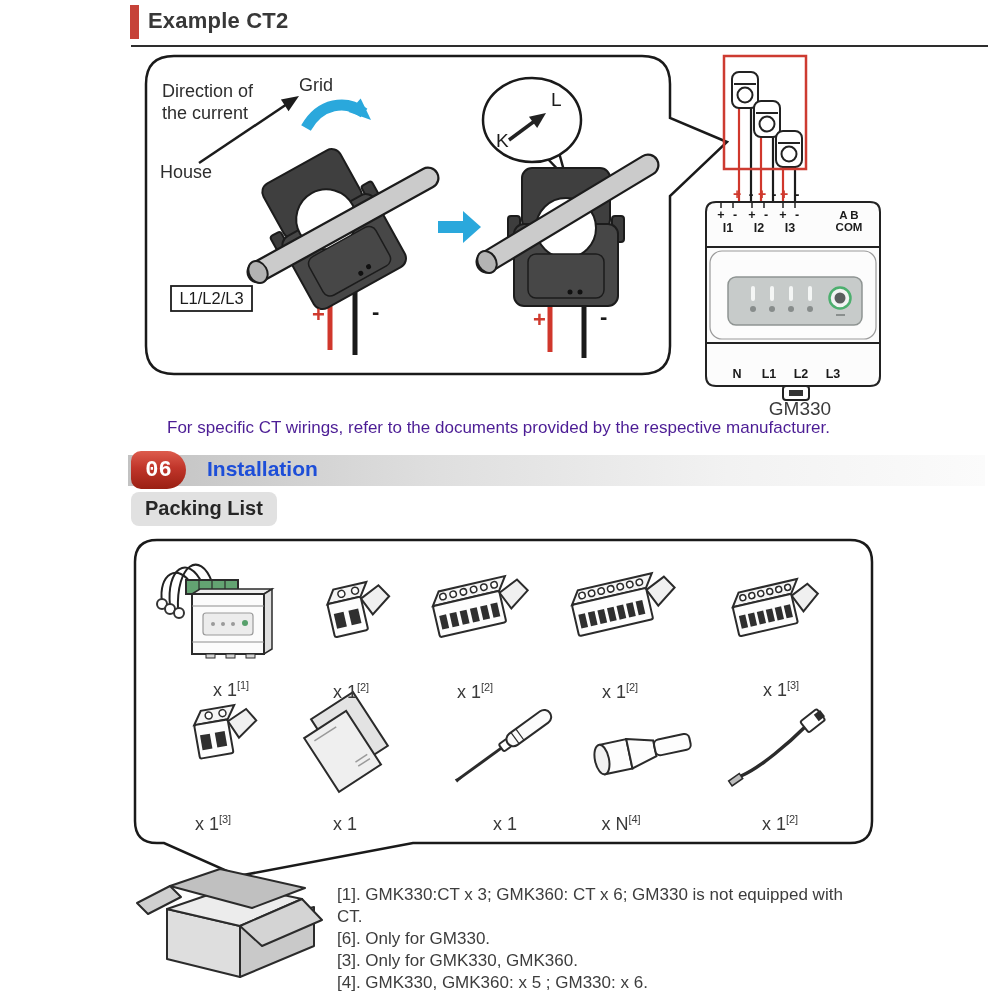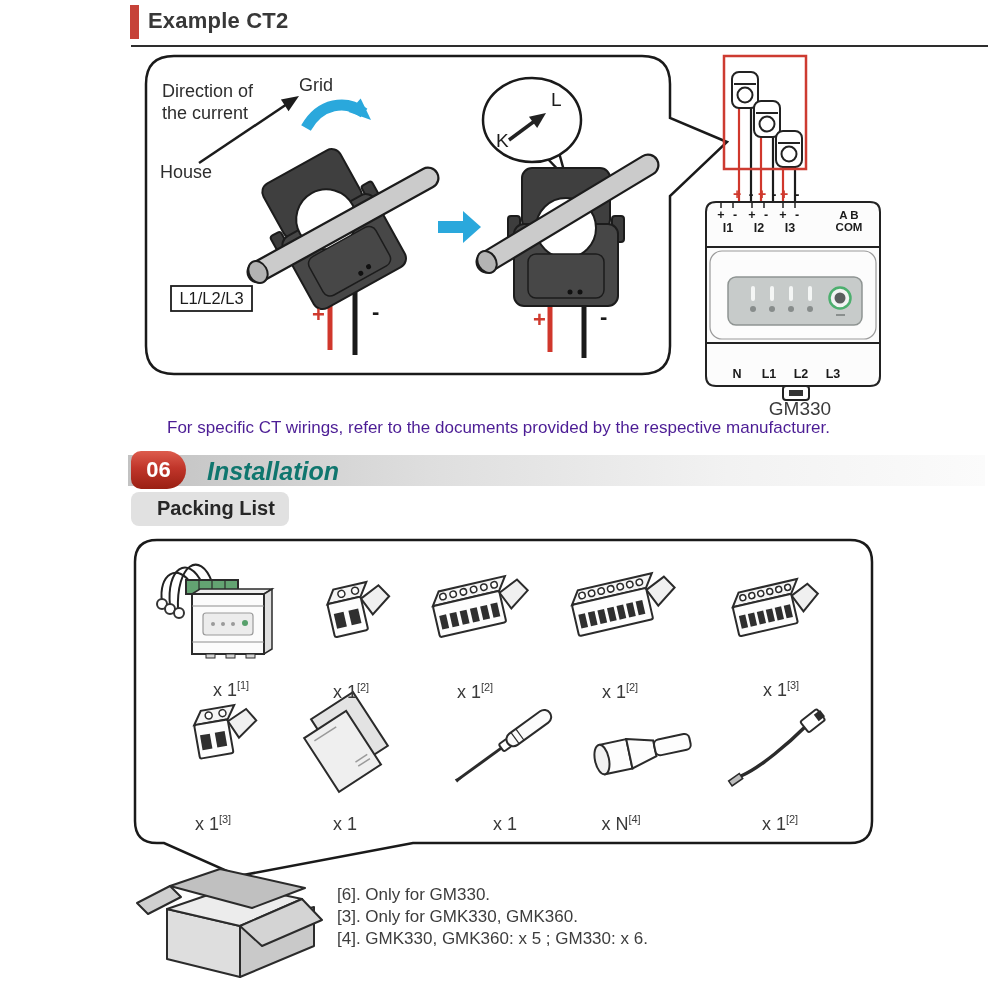--- a/index.html
+++ b/index.html
@@ -3,23 +3,23 @@
 <meta charset="utf-8">
 <style>
   html,body{margin:0;padding:0;background:#fff;}
   body{width:1000px;height:1000px;position:relative;font-family:"Liberation Sans",sans-serif;color:#3a3a3a;overflow:hidden;}
   .abs{position:absolute;}
   .page-title{left:148px;top:8px;font-size:22px;font-weight:bold;color:#383838;letter-spacing:0.2px;}
   .title-bar{left:130px;top:5px;width:9px;height:34px;background:#c64238;}
   .title-rule{left:131px;top:45px;width:857px;height:2.4px;background:#2e2e2e;}
   .caption{left:122px;top:418px;font-size:17px;color:#4c1d95;margin-left:45px;}
   .band{left:128px;top:455px;width:857px;height:31px;background:linear-gradient(90deg,#c2c2c2 0%,#dedede 35%,#f2f2f2 70%,#fbfbfb 100%);}
-  .badge{left:131px;top:451px;width:55px;height:38px;background:linear-gradient(180deg,#dd5c4d 0%,#c0352a 45%,#9a2013 100%);border-radius:10px 19px 19px 10px;display:flex;align-items:center;justify-content:center;color:#fff;font-size:22px;font-weight:bold;}
-  .section-title{left:207px;top:457px;font-size:25px;font-weight:bold;color:#0f766e;font-style:italic;}
-  .pack-label{left:131px;top:492px;background:#e1e1e1;border-radius:8px;padding:5px 14px 6px 26px;font-size:20px;font-weight:bold;color:#262626;}
+  .badge{left:131px;top:451px;width:55px;height:38px;background:linear-gradient(180deg,#dd5c4d 0%,#c0352a 45%,#9a2013 100%);border-radius:10px 19px 19px 10px;display:flex;align-items:center;justify-content:center;color:#fff;font-size:22px;font-weight:bold;font-family:Liberation Mono, monospace;}
+  .section-title{left:207px;top:457px;font-size:21px;font-weight:bold;color:#1d4ed8;}
+  .pack-label{left:131px;top:492px;background:#e1e1e1;border-radius:8px;padding:5px 14px 6px 14px;font-size:20px;font-weight:bold;color:#262626;}
   .qty{position:absolute;width:110px;margin-left:-55px;text-align:center;font-size:18px;color:#3a3a3a;margin-top:29px;}
   .qty sup{font-size:11px;}
   .footnotes{left:337px;top:884px;width:520px;font-size:17px;line-height:22px;color:#3d3d3d;}
   svg text{font-family:"Liberation Sans",sans-serif;}
   .dia-label{font-size:18px;fill:#2e2e2e;}
   .kl{font-size:19px;fill:#1c1c1c;}
   .plus-big{font-size:22px;font-weight:bold;fill:#cf3a2e;}
   .minus-big{font-size:22px;font-weight:bold;fill:#1a1a1a;}
   .wire-plus{font-size:14px;font-weight:bold;fill:#cf3a2e;text-anchor:middle;}
   .wire-minus{font-size:14px;font-weight:bold;fill:#1a1a1a;text-anchor:middle;}
@@ -361,16 +361,17 @@
 <div class="abs qty" style="left:475px;top:652px;"><span>x 1</span><sup>[2]</sup></div>
 <div class="abs qty" style="left:620px;top:652px;"><span>x 1</span><sup>[2]</sup></div>
 <div class="abs qty" style="left:781px;top:650px;"><span>x 1</span><sup>[3]</sup></div>
 <div class="abs qty" style="left:213px;top:784px;"><span>x 1</span><sup>[3]</sup></div>
 <div class="abs qty" style="left:345px;top:784px;"><span>x 1</span><sup></sup></div>
 <div class="abs qty" style="left:505px;top:784px;"><span>x 1</span><sup></sup></div>
 <div class="abs qty" style="left:621px;top:784px;"><span>x N</span><sup>[4]</sup></div>
 <div class="abs qty" style="left:780px;top:784px;"><span>x 1</span><sup>[2]</sup></div>
 
 <div class="abs footnotes">
+  <div>[1]. GMK330:CT x 3; GMK360: CT x 6; GM330 is not equipped with CT.</div>
   <div>[6]. Only for GM330.</div>
   <div>[3]. Only for GMK330, GMK360.</div>
   <div>[4]. GMK330, GMK360: x 5 ; GM330: x 6.</div>
 </div>
 
 </body></html>

